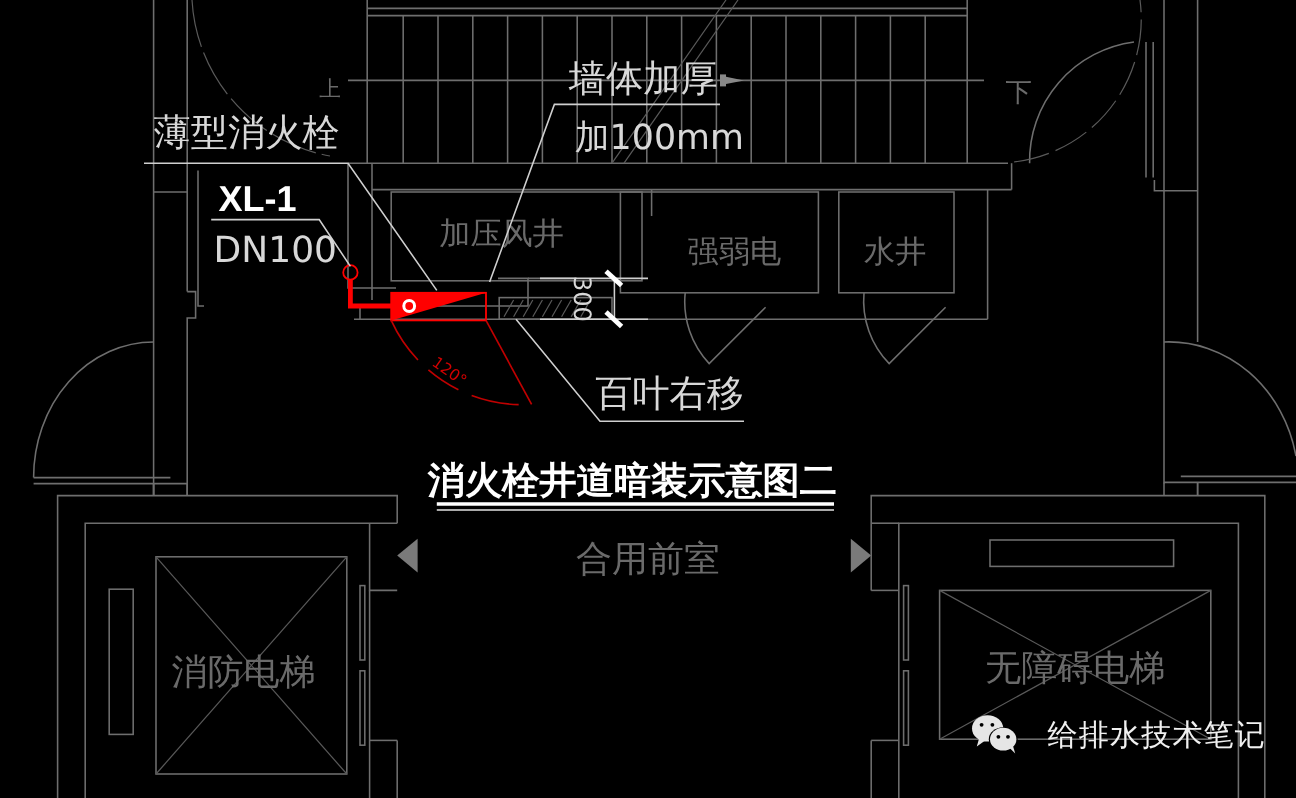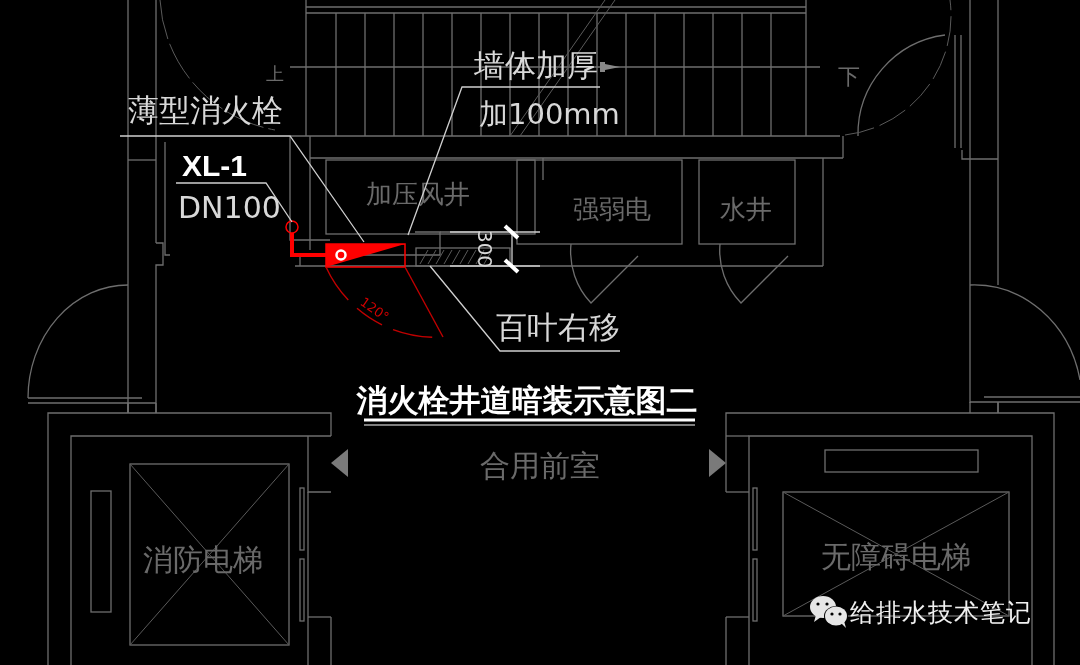--- a/index.html
+++ b/index.html
@@ -7,21 +7,21 @@
          font-family:"DejaVu Sans", sans-serif; }
   svg { position:absolute; left:0; top:0; }
   .ln { stroke:#6e6e6e; stroke-width:1.3; fill:none; }
   .lnw { stroke:#cfcfcf; stroke-width:1.3; fill:none; }
   .thin { stroke:#5a5a5a; stroke-width:1; fill:none; }
   .red { stroke:#ff0000; fill:none; }
   .dred { stroke:#c00000; stroke-width:1.4; fill:none; }
   .t-room { fill:#6a6a6a; font-family:"DejaVu Sans", sans-serif; }
   .t-lbl { fill:#d8d8d8; font-family:"DejaVu Sans", sans-serif; }
   .t-bold { fill:#ffffff; font-family:"Liberation Sans", sans-serif; font-weight:bold; }
-  .wm { position:absolute; left:808px; top:594px; display:flex; align-items:center; gap:0; }
+  .wm { position:absolute; left:808px; top:594px; display:flex; align-items:center; gap:23px; }
   .wm span { color:#f0f0f0; font-size:25px; font-family:"DejaVu Sans", sans-serif; letter-spacing:1px; }
 </style>
 </head>
 <body>
 
 <svg width="1080" height="665" viewBox="0 0 1080 665">
 
   <g>
     <line class="ln" x1="128" y1="0" x2="128" y2="285"></line>
     <line class="ln" x1="156" y1="0" x2="156" y2="243"></line>

